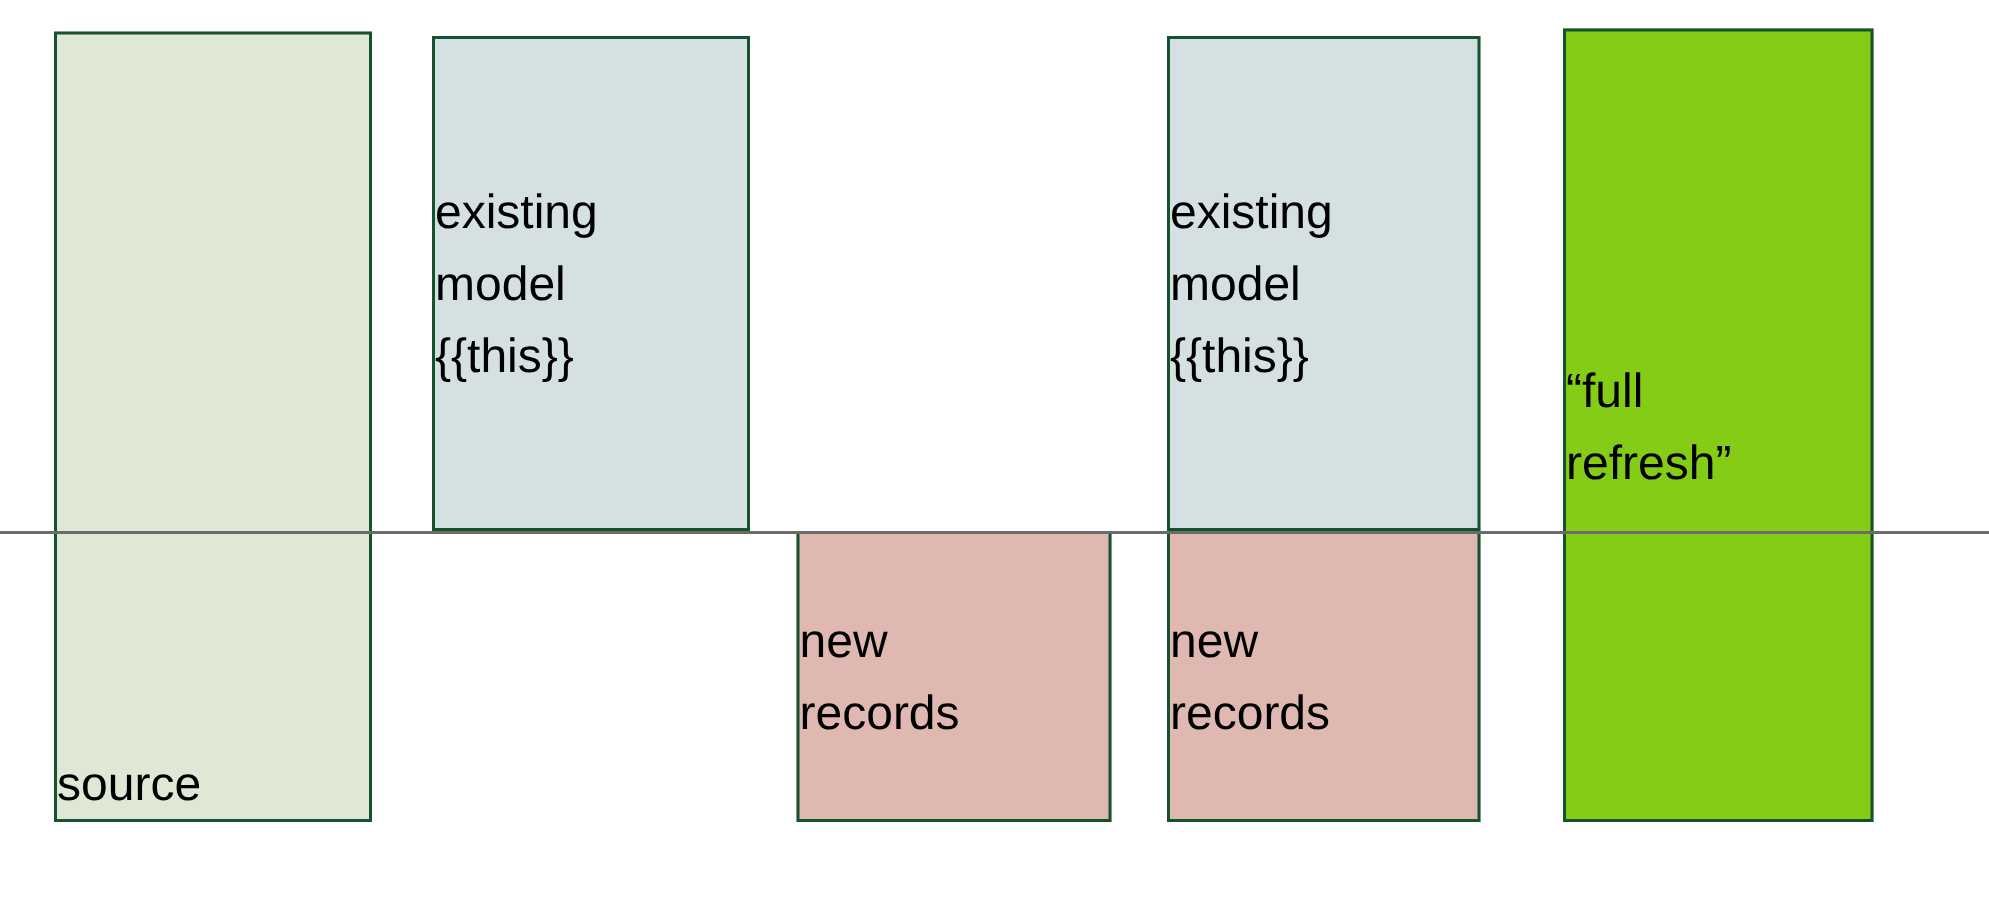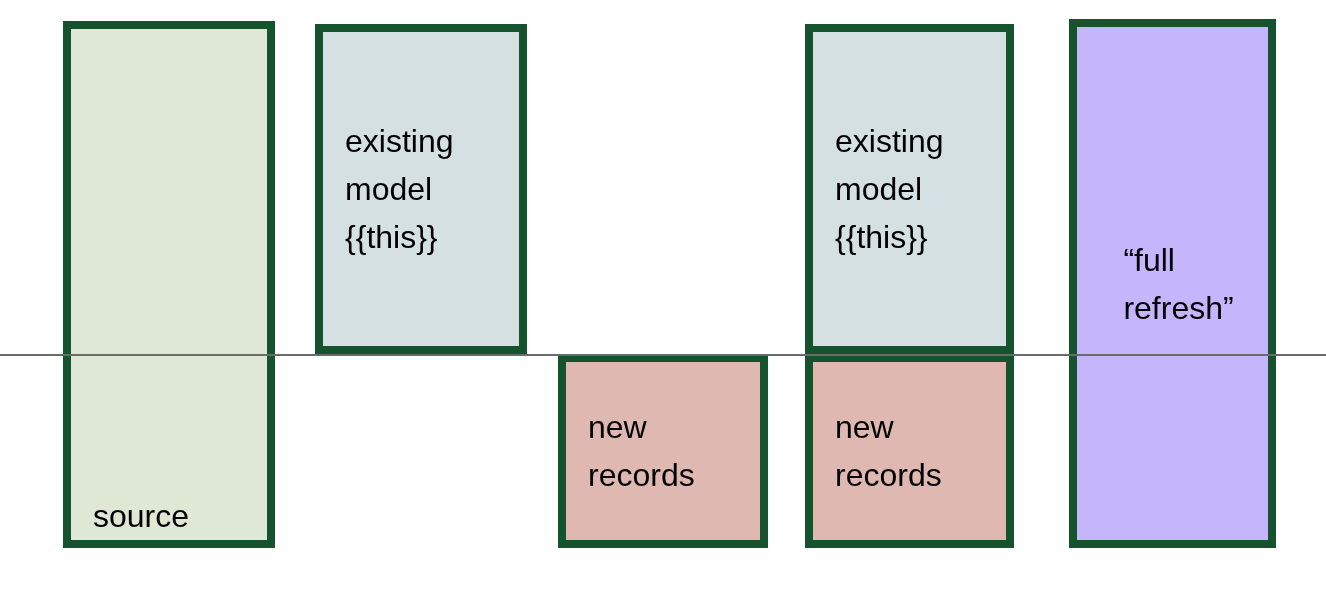--- a/index.html
+++ b/index.html
@@ -22,28 +22,26 @@
   .axis-line {
     position: absolute;
     left: 0;
     width: 1326px;
     height: 2px;
     background: #6b6b6b;
   }
   .block {
     position: absolute;
     box-sizing: border-box;
-    border: 8px solid #14532d;
+    border: 2px solid #14532d;
     display: flex;
     flex-direction: column;
     justify-content: center;
     align-items: flex-start;
-    padding-left: 22px;
     padding-right: 10px;
-    margin-left: 27px;
   }
   .block-label {
     font-size: 32px;
     line-height: 48px;
     color: #000000;
     text-align: left;
     white-space: pre-line;
     letter-spacing: 0px;
   }
   
@@ -78,20 +76,20 @@
     <span class="block-label">existing
 model
 {{this}}</span>
   </div>
 
   <div class="block blk-new-2" style="background:#dfb9b1;">
     <span class="block-label">new
 records</span>
   </div>
 
-  <div class="block blk-full-refresh" style="background:#c4b5fd;align-items:center;">
+  <div class="block blk-full-refresh" style="background:#84cc16;">
     <span class="block-label">“full
 refresh”</span>
   </div>
 
   <div class="axis-line" style="top:354px;"></div>
 
 </div>
 
 </body></html>

